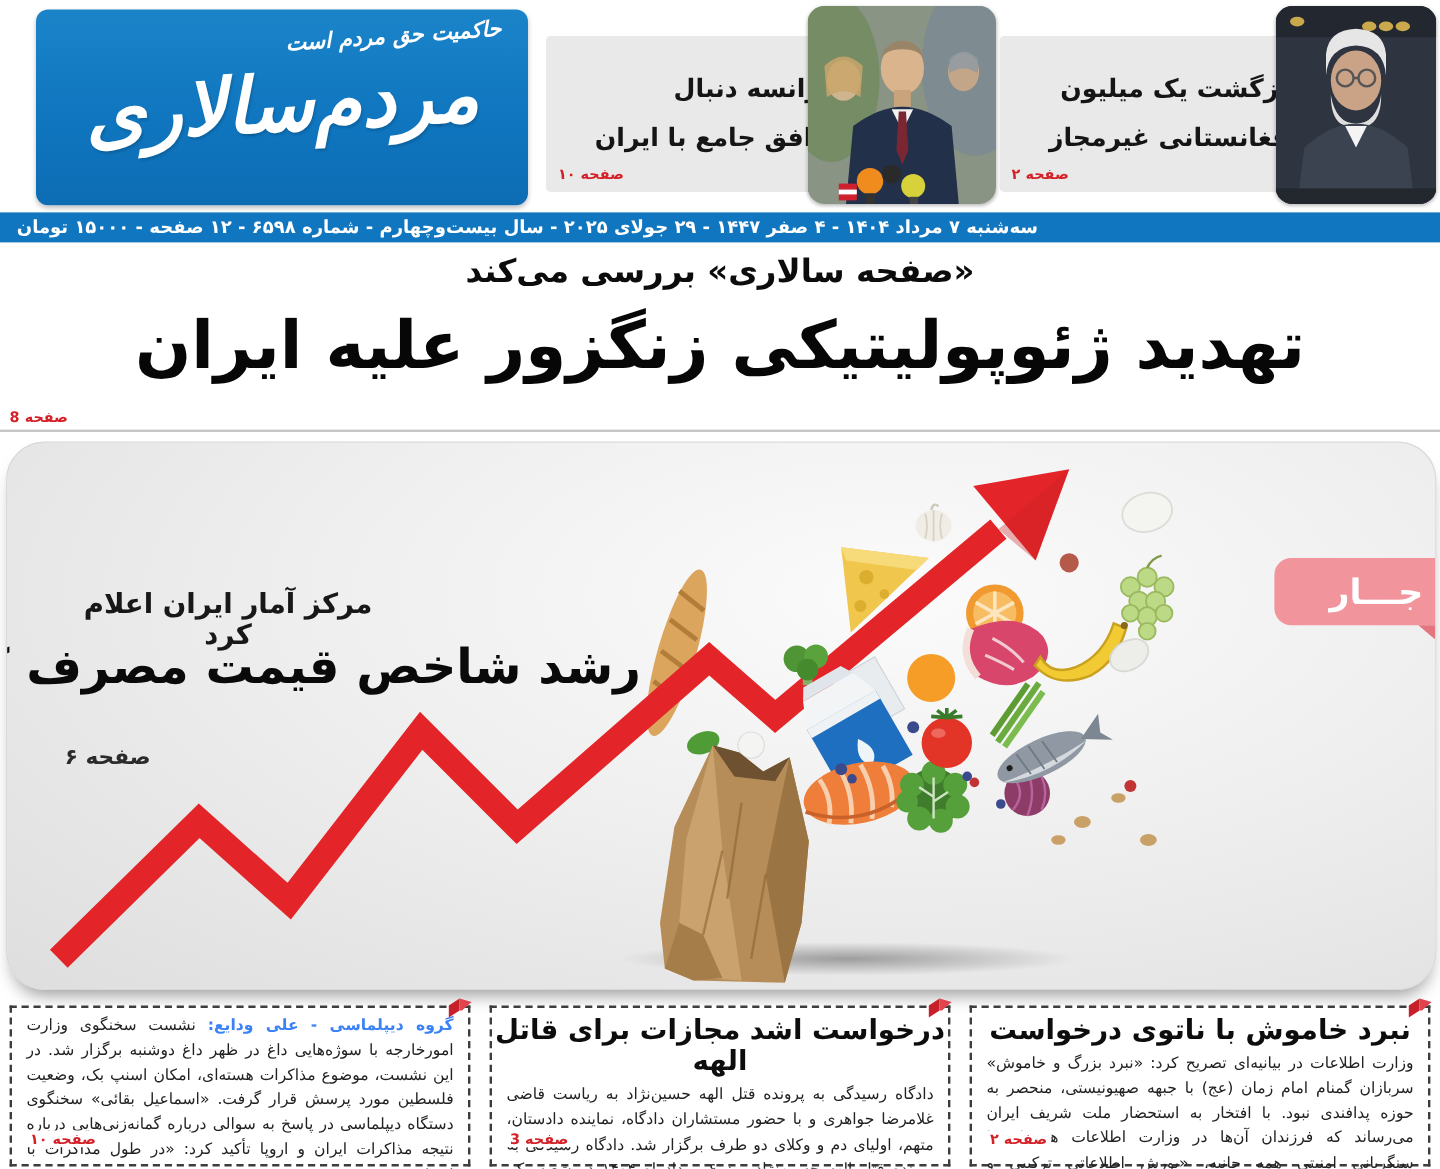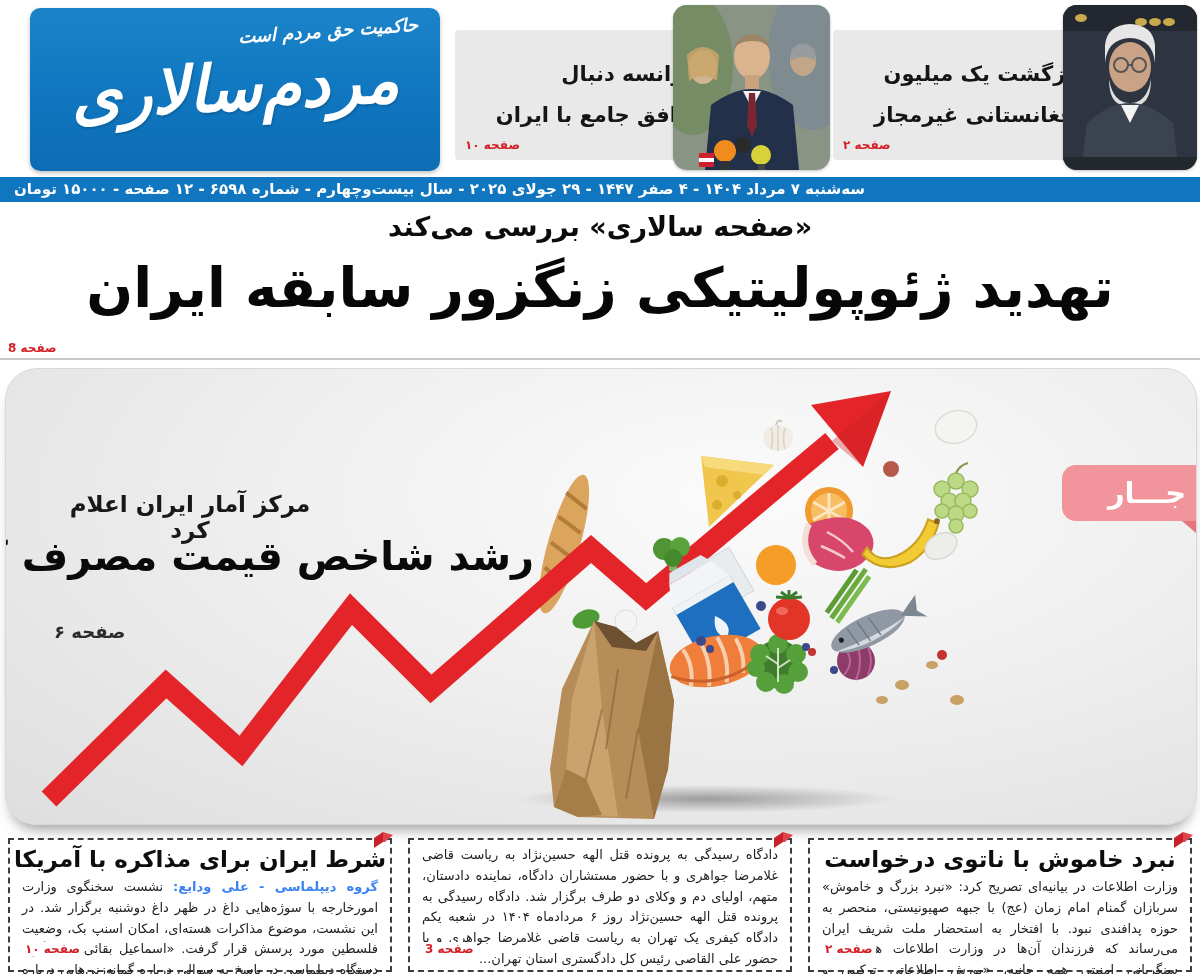--- a/index.html
+++ b/index.html
@@ -137,21 +137,21 @@
     <polygon points="58,100 76,100 67,118" fill="#f4f4f4"></polygon>
     <rect x="0" y="152" width="134" height="13" fill="#23272e"></rect>
   </svg>
 </div>
 
 <div class="abs datebar">
   <span>سه‌شنبه ۷ مرداد ۱۴۰۴ - ۴ صفر ۱۴۴۷ - ۲۹ جولای ۲۰۲۵ - سال بیست‌وچهارم - شماره ۶۵۹۸ - ۱۲ صفحه - ۱۵۰۰۰ تومان</span>
 </div>
 
 <div class="abs kicker">«صفحه سالاری» بررسی می‌کند</div>
-<div class="abs headline">تهدید ژئوپولیتیکی زنگزور سابقه ایران</div>
+<div class="abs headline">تهدید ژئوپولیتیکی زنگزور علیه ایران</div>
 <div class="abs lead-page">صفحه 8</div>
 <div class="abs rule"></div>
 
 <div class="abs feature">
   <svg width="1190" height="455" viewBox="0 0 1190 455" style="position:absolute;left:0;top:0;">
     <defs>
       <radialGradient id="shadGrad" cx="50%" cy="50%" r="50%">
         <stop offset="0%" stop-color="#9d9d9d"></stop>
         <stop offset="100%" stop-color="#9d9d9d" stop-opacity="0"></stop>
       </radialGradient>
@@ -318,32 +318,32 @@
   <div class="watermark">جـــار</div>
 </div>
 
 <div class="abs card" style="left:8px;width:384px;">
   <span class="card-ribbon">
     <svg width="24" height="20" viewBox="0 0 24 20">
         <polygon points="3,18 3,8 12,2 12,12" fill="#c8202a"></polygon>
         <polygon points="12,2 22,5 14,12 12,12" fill="#e0454e"></polygon>
       </svg>
   </span>
-  <div class="card-title">شرط ایران برای مذاکره با آمریکا</div>
   <div class="card-body"><b>گروه دیپلماسی - علی ودایع:</b><span> نشست سخنگوی وزارت امورخارجه با سوژه‌هایی داغ در ظهر داغ دوشنبه برگزار شد. در این نشست، موضوع مذاکرات هسته‌ای، امکان اسنپ بک، وضعیت فلسطین مورد پرسش قرار گرفت. «اسماعیل بقائی» سخنگوی دستگاه دیپلماسی در پاسخ به سوالی درباره گمانه‌زنی‌هایی درباره نتیجه مذاکرات ایران و اروپا تأکید کرد: «در طول مذاکرات با اروپا...</span></div>
   <div class="card-page">صفحه ۱۰</div>
 </div>
 
 <div class="abs card" style="left:408px;width:384px;">
   <span class="card-ribbon">
     <svg width="24" height="20" viewBox="0 0 24 20">
         <polygon points="3,18 3,8 12,2 12,12" fill="#c8202a"></polygon>
         <polygon points="12,2 22,5 14,12 12,12" fill="#e0454e"></polygon>
       </svg>
   </span>
+  <div class="card-title">درخواست اشد مجازات برای قاتل الهه</div>
   <div class="card-body"><b></b><span>دادگاه رسیدگی به پرونده قتل الهه حسین‌نژاد به ریاست قاضی غلامرضا جواهری و با حضور مستشاران دادگاه، نماینده دادستان، متهم، اولیای دم و وکلای دو طرف برگزار شد. دادگاه رسیدگی به پرونده قتل الهه حسین‌نژاد روز ۶ مردادماه ۱۴۰۴ در شعبه یکم دادگاه کیفری یک تهران به ریاست قاضی غلامرضا جواهری و با حضور علی القاصی رئیس کل دادگستری استان تهران...</span></div>
   <div class="card-page">صفحه 3</div>
 </div>
 
 <div class="abs card" style="left:808px;width:384px;">
   <span class="card-ribbon">
     <svg width="24" height="20" viewBox="0 0 24 20">
         <polygon points="3,18 3,8 12,2 12,12" fill="#c8202a"></polygon>
         <polygon points="12,2 22,5 14,12 12,12" fill="#e0454e"></polygon>
       </svg>

